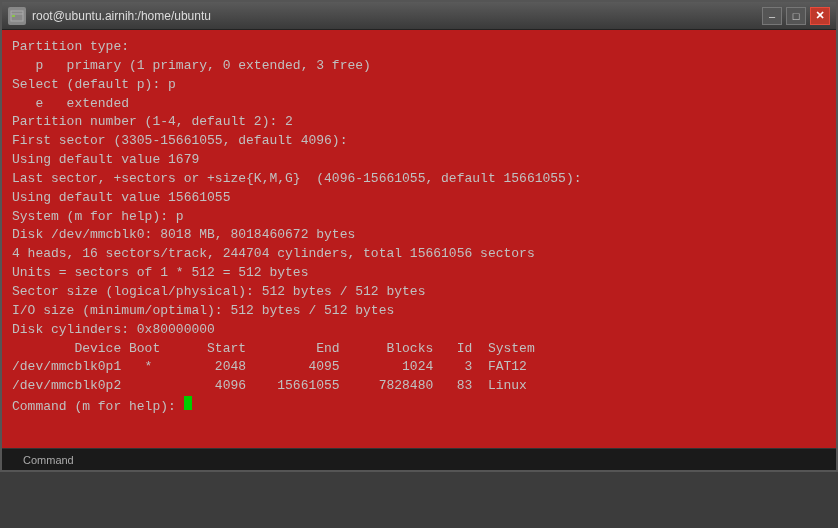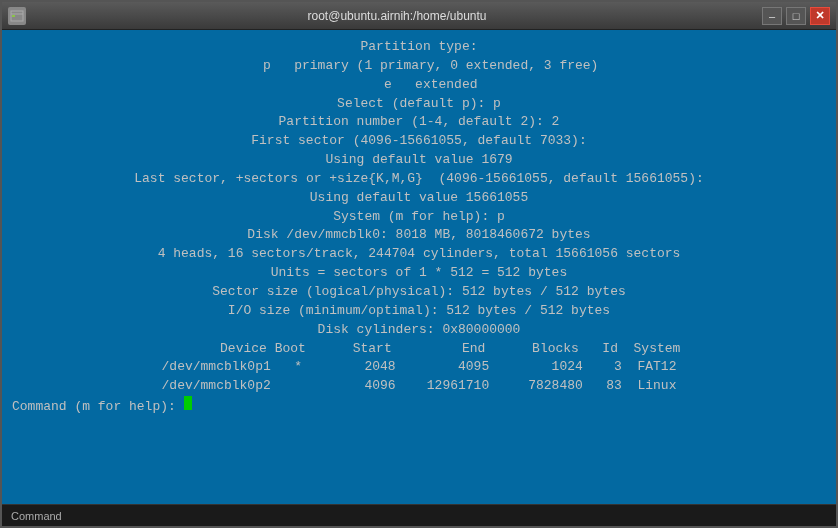--- a/index.html
+++ b/index.html
@@ -6,25 +6,24 @@
     body {
       width: 838px;
       height: 528px;
       background: #3c3c3c;
       font-family: 'Courier New', Courier, monospace;
       font-size: 13px;
       overflow: hidden;
     }
     .window {
       width: 838px;
-      height: 528px;
+      height: 472px;
       display: flex;
       flex-direction: column;
       border: 2px solid #555;
-      text-align: center;
     }
     .titlebar {
       background: linear-gradient(to bottom, #5a5a5a, #3a3a3a);
       height: 28px;
       display: flex;
       align-items: center;
       padding: 0 6px;
       flex-shrink: 0;
       border-bottom: 1px solid #222;
     }
@@ -61,42 +60,42 @@
       cursor: pointer;
       border: 1px solid #777;
       background: #555;
       color: #ddd;
       font-family: Arial, sans-serif;
     }
     .tb-btn.close { background: #c0392b; border-color: #e74c3c; color: #fff; font-weight: bold; }
     .tb-btn.minimize { background: #555; }
     .tb-btn.maximize { background: #555; }
     .terminal {
-      background: #0369a1;
+      background: #b91c1c;
       color: #c0c0c0;
       flex: 1;
       padding: 8px 10px;
       overflow: hidden;
       line-height: 1.45;
       font-size: 13px;
       font-family: 'Courier New', Courier, monospace;
     }
     .terminal pre {
       white-space: pre;
       color: #c0c0c0;
       font-family: 'Courier New', Courier, monospace;
       font-size: 13px;
       line-height: 1.45;
     }
     .statusbar {
       background: #1a1a1a;
       height: 22px;
       display: flex;
       align-items: center;
-      padding: 0 9px;
+      padding: 0 21px;
       border-top: 1px solid #333;
       flex-shrink: 0;
     }
     .statusbar-text {
       color: #aaa;
       font-size: 11px;
       font-family: Arial, sans-serif;
     }
     .cursor-block {
       display: inline-block;
@@ -130,40 +129,40 @@
     <span class="titlebar-title">root@ubuntu.airnih:/home/ubuntu</span>
     <div class="titlebar-buttons">
       <div class="tb-btn minimize">–</div>
       <div class="tb-btn maximize">□</div>
       <div class="tb-btn close">✕</div>
     </div>
   </div>
   <div class="terminal" id="terminal-body">
       <pre>Partition type:</pre>
       <pre>   p   primary (1 primary, 0 extended, 3 free)</pre>
+      <pre>Select (default p): p</pre>
       <pre>   e   extended</pre>
-      <pre>Select (default p): p</pre>
       <pre>Partition number (1-4, default 2): 2</pre>
-      <pre>First sector (4096-15661055, default 7033):</pre>
+      <pre>First sector (3305-15661055, default 4096):</pre>
       <pre>Using default value 1679</pre>
       <pre>Last sector, +sectors or +size{K,M,G}  (4096-15661055, default 15661055):</pre>
       <pre>Using default value 15661055</pre>
       <pre></pre>
       <pre>System (m for help): p</pre>
       <pre></pre>
       <pre>Disk /dev/mmcblk0: 8018 MB, 8018460672 bytes</pre>
       <pre>4 heads, 16 sectors/track, 244704 cylinders, total 15661056 sectors</pre>
       <pre>Units = sectors of 1 * 512 = 512 bytes</pre>
       <pre>Sector size (logical/physical): 512 bytes / 512 bytes</pre>
       <pre>I/O size (minimum/optimal): 512 bytes / 512 bytes</pre>
       <pre>Disk cylinders: 0x80000000</pre>
       <pre></pre>
       <pre>        Device Boot      Start         End      Blocks   Id  System</pre>
       <pre>/dev/mmcblk0p1   *        2048        4095        1024    3  FAT12</pre>
-      <pre>/dev/mmcblk0p2            4096    12961710     7828480   83  Linux</pre>
+      <pre>/dev/mmcblk0p2            4096    15661055     7828480   83  Linux</pre>
       <pre></pre>
       <div class="prompt-line">
         <pre>Command (m for help): </pre>
         <span class="cursor-block"></span>
       </div>
     </div>
   <div class="statusbar">
     <span class="statusbar-text">Command</span>
   </div>
 </div>

